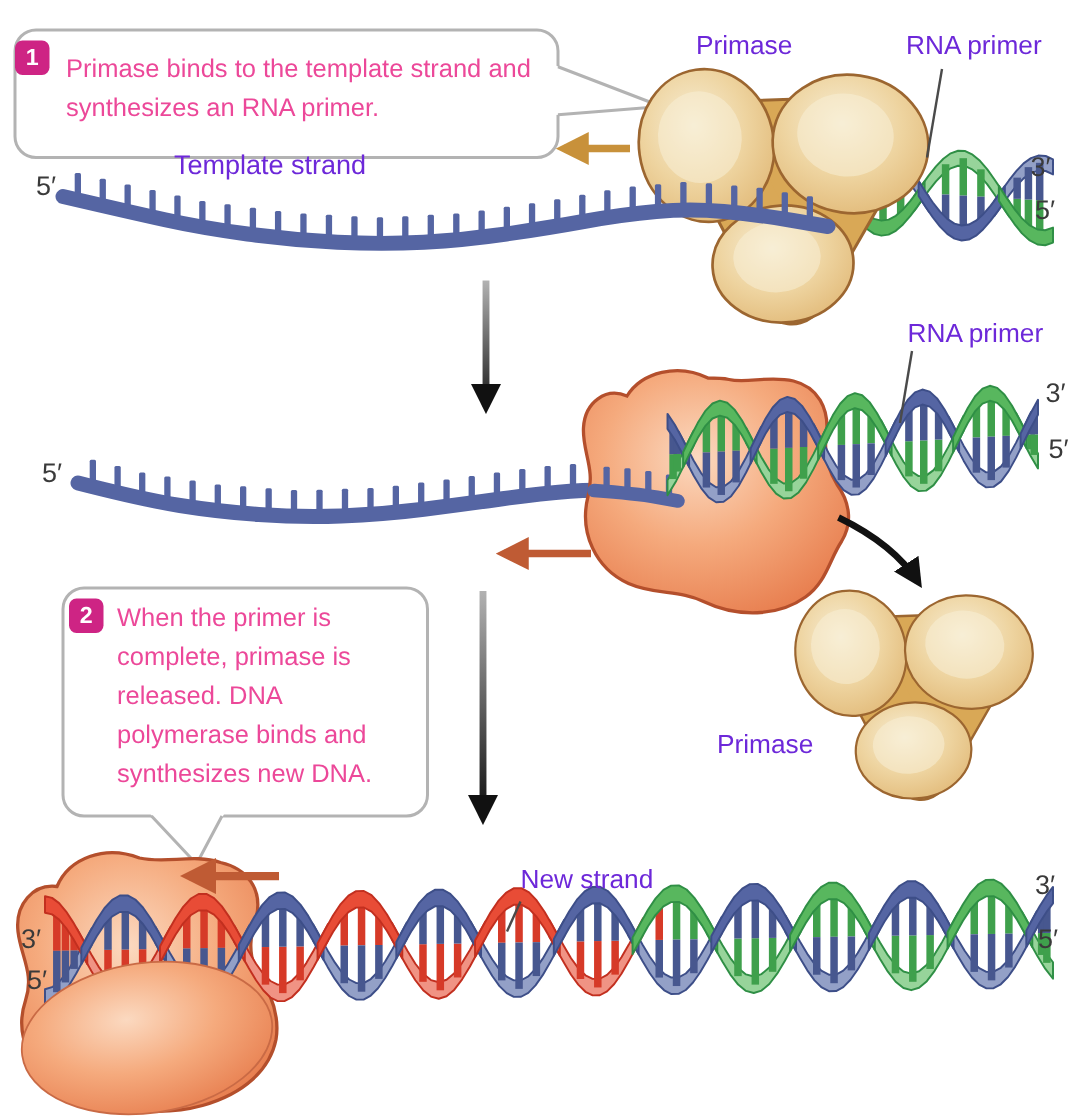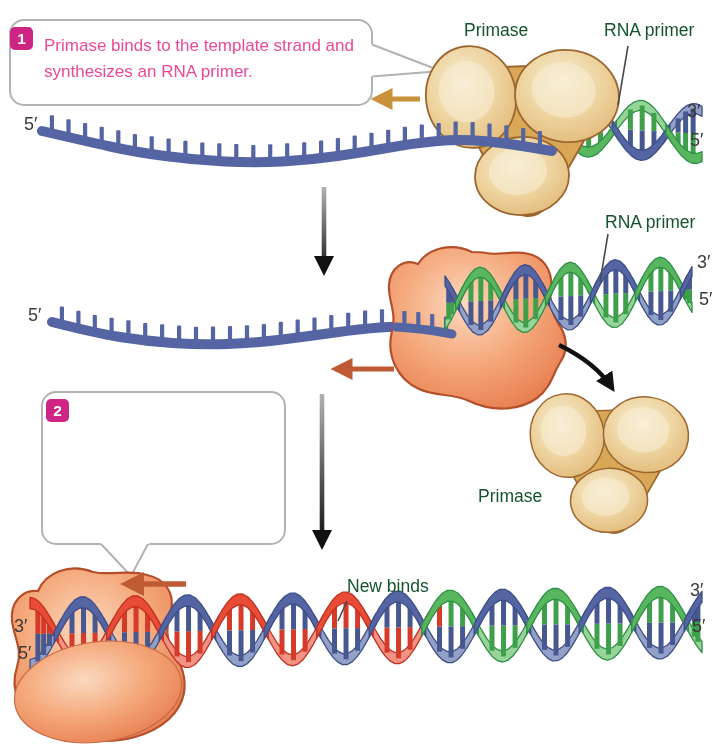--- a/index.html
+++ b/index.html
@@ -1,19 +1,19 @@
 <!DOCTYPE html>
 <html><head>
 <meta charset="utf-8">
 <style>
   html,body{margin:0;padding:0;background:#fff;}
   .stage{position:relative;width:720px;height:744px;background:#ffffff;
          font-family:"Liberation Sans",sans-serif;overflow:hidden;}
   #art{position:absolute;left:0;top:0;}
-  .lbl{position:absolute;color:#14532d;font-size:17.5px;white-space:nowrap;line-height:1.15;}
+  .lbl{position:absolute;color:#6d28d9;font-size:17.5px;white-space:nowrap;line-height:1.15;}
   .prime{font-size:18px;color:#3a3a3a;}
   .center{text-align:center;white-space:normal;}
   .callout-text{position:absolute;color:#ec4899;font-size:17px;line-height:26px;}
   .badge{position:absolute;width:23px;height:23px;border-radius:5px;color:#fff;
          font-weight:bold;font-size:15.5px;display:flex;align-items:center;justify-content:center;}
 </style>
 </head>
 <body>
 
 <div class="stage">
@@ -364,30 +364,32 @@
           <path d="M0,0 L8,4 L0,8 Z" fill="#bf5b34"></path>
         </marker>
       </defs>
     </svg>
 
   <div class="badge" style="left: 10px; top: 27px; background: rgb(206, 36, 132);">1</div>
   <div class="callout-text" style="left:44px;top:33px;width:318px">Primase binds to the template strand and synthesizes an RNA primer.</div>
 
   <div class="lbl" style="left:464px;top:20px">Primase</div>
   <div class="lbl" style="left:604px;top:20px">RNA primer</div>
+  <div class="lbl" style="left:116px;top:100px;font-size:18px">Template strand</div>
   <div class="lbl prime" style="left:24px;top:114px">5′</div>
   <div class="lbl prime" style="left:687px;top:101px">3′</div>
   <div class="lbl prime" style="left:690px;top:130px">5′</div>
 
   <div class="badge" style="left: 46px; top: 399px; background: rgb(206, 36, 132);">2</div>
+  <div class="callout-text" style="left:78px;top:399px;width:198px">When the primer is complete, primase is released. DNA polymerase binds and synthesizes new DNA.</div>
 
   <div class="lbl" style="left:605px;top:212px">RNA primer</div>
   <div class="lbl prime" style="left:697px;top:252px">3′</div>
   <div class="lbl prime" style="left:699px;top:289px">5′</div>
   <div class="lbl prime" style="left:28px;top:305px">5′</div>
   <div class="lbl" style="left:478px;top:486px">Primase</div>
 
-  <div class="lbl" style="left:347px;top:576px">New binds</div>
+  <div class="lbl" style="left:347px;top:576px">New strand</div>
   <div class="lbl prime" style="left:14px;top:616px">3′</div>
   <div class="lbl prime" style="left:18px;top:643px">5′</div>
   <div class="lbl prime" style="left:690px;top:580px">3′</div>
   <div class="lbl prime" style="left:692px;top:616px">5′</div>
 </div>
 
 </body></html>

